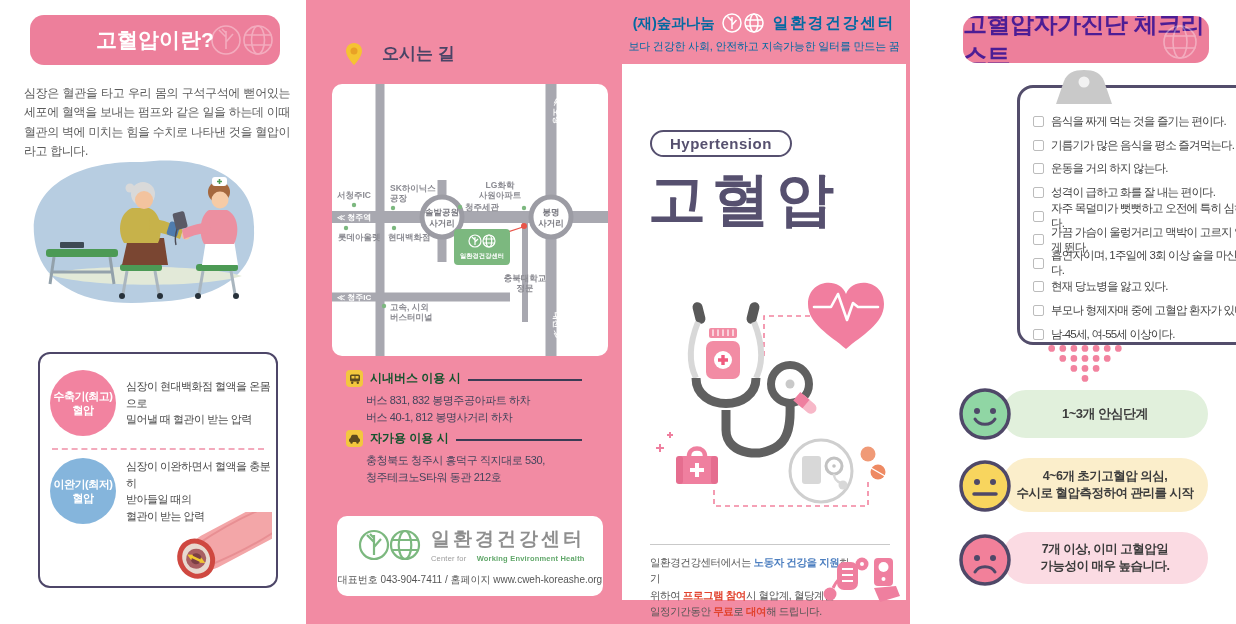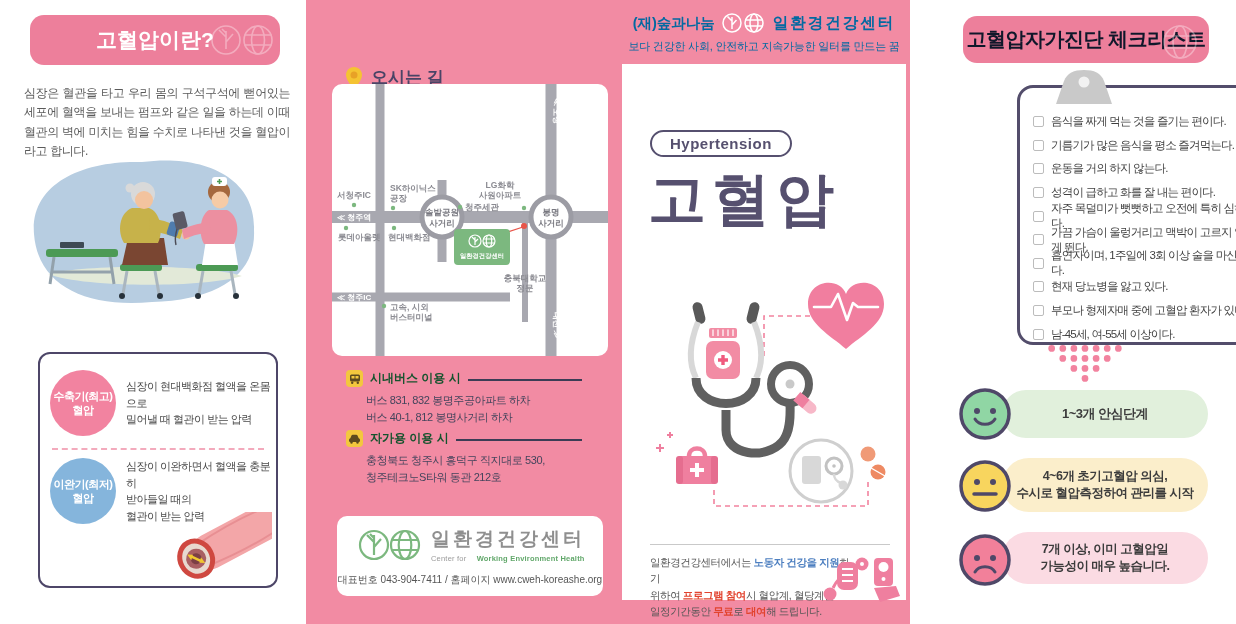--- a/index.html
+++ b/index.html
@@ -24,22 +24,22 @@
   .bp-row1 { top:16px; } .bp-row2 { top:104px; }
   .bp-circle { width:66px; height:66px; border-radius:50%; color:#fff; font-weight:bold; font-size:11px;
                display:flex; align-items:center; justify-content:center; text-align:center;
                white-space:pre-line; flex:0 0 auto; line-height:1.3; letter-spacing:-0.5px;}
   .c-pink { background:#f283a0; } .c-blue { background:#85b5dc; }
   .bp-desc { font-size:11px; color:#4a4a4a; line-height:1.5; white-space:pre-line; letter-spacing:-0.5px;}
   .bp-divider { position:absolute; left:12px; right:12px; top:94px; border-top:2px dashed #f3aabc; }
   .vessel { position:absolute; right:4px; bottom:4px; }
 
   
-  .dir-title { position:absolute; left:346px; top:42px; display:flex; align-items:center; gap:9px;
-               color:#4a4466; font-size:17px; font-weight:bold;margin-top:24px; }
+  .dir-title { position:absolute; left:346px; top:42px; display:flex; align-items:center; gap:20px;
+               color:#4a4466; font-size:17px; font-weight:bold; }
   .map-card { position:absolute; left:332px; top:84px; width:276px; height:272px; background:#fff;
               border-radius:10px; overflow:hidden; }
   .tr-head { position:absolute; left:346px; width:236px; display:flex; align-items:center; gap:7px; }
   .tr-head .txt { font-size:12px; font-weight:bold; color:#14532d; white-space:nowrap; }
   .tr-head .rule { flex:1; border-top:2px solid #3c3c55; margin-top:2px; }
   .tr-icon { width:17px; height:17px; background:#f3c73e; border-radius:4px; display:flex;
              align-items:center; justify-content:center; flex:0 0 auto; }
   .tr-lines { position:absolute; left:366px; font-size:11px; color:#44445c; line-height:1.5;
               white-space:pre-line; letter-spacing:-0.4px; }
   .bus-head { top:370px; } .bus-lines { top:392px; }
@@ -65,21 +65,21 @@
   .cover-illus { position:absolute; left:10px; top:200px; }
   .cover-divider { position:absolute; left:28px; right:16px; top:480px; border-top:1px solid #c9c9c9; }
   .note { position:absolute; left:28px; top:490px; width:200px; font-size:10.5px; line-height:1.55;
           color:#555; letter-spacing:-0.4px; white-space:pre-line; }
   .seg-blue { color:#4d7fc0; font-weight:bold; } .seg-red { color:#e2432e; font-weight:bold; }
   .note-icons { position:absolute; right:4px; top:492px; }
 
   
   .rp-header { position:absolute; left:963px; top:16px; width:246px; height:47px; background:#ed7f9b;
                border-radius:14px; display:flex; align-items:center; justify-content:center;
-               color:#0f172a; font-size:20px; font-weight:bold; letter-spacing:-0.5px; overflow:hidden; }
+               color:#4c1d95; font-size:24px; font-weight:bold; letter-spacing:-0.5px; overflow:hidden; }
   .clip { position:absolute; left:1046px; top:70px; z-index:2; }
   .check-box { position:absolute; left:1017px; top:85px; width:242px; height:260px; background:#fff;
                border:3px solid #534d6b; border-radius:16px; padding:22px 6px 0 13px; }
   .check-item { display:flex; align-items:center; gap:7px; height:23.6px; font-size:11.5px;
                 color:#3f3f3f; letter-spacing:-0.8px; }
   .cb { width:11px; height:11px; border:1.5px solid #bcbcbc; border-radius:2px; flex:0 0 auto; }
   .dots { position:absolute; left:1042px; top:344px; }
   .res-pill { position:absolute; left:1002px; width:206px; border-radius:28px; display:flex;
               align-items:center; justify-content:center; text-align:center; font-weight:bold;
               color:#3c3c3c; white-space:pre-line; letter-spacing:-0.5px; line-height:1.35; }

